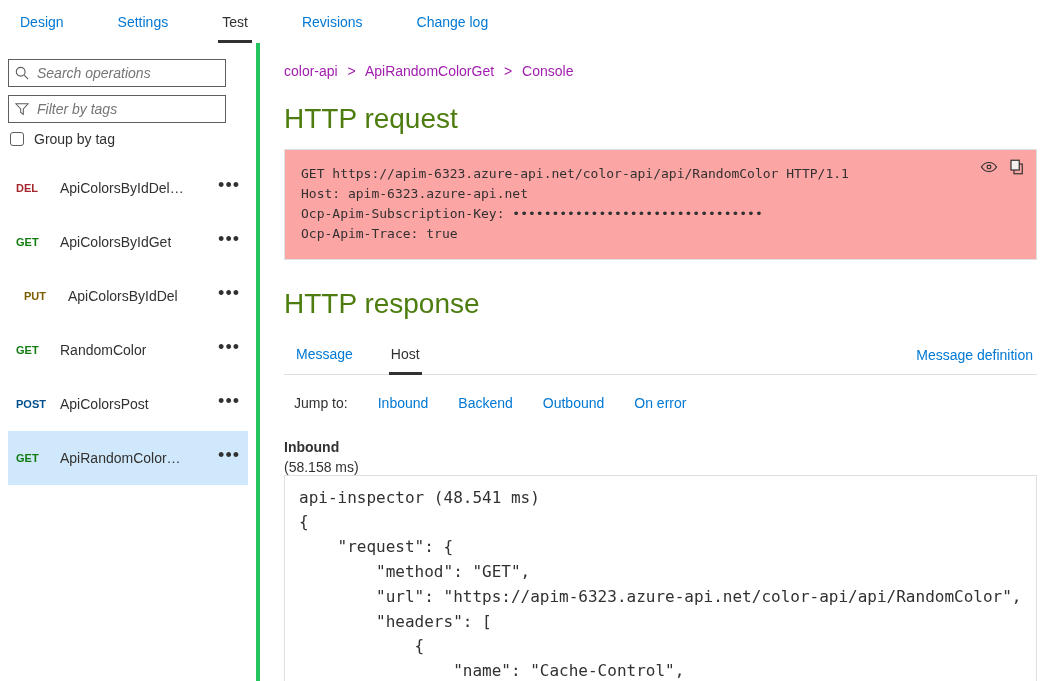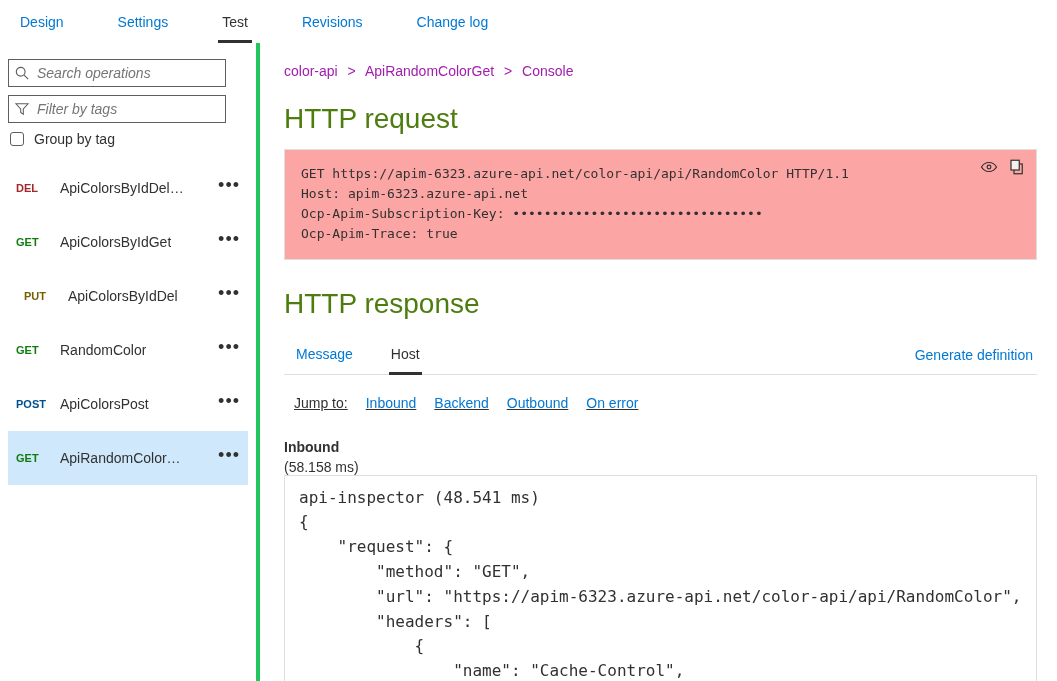--- a/index.html
+++ b/index.html
@@ -39,21 +39,21 @@
   .codeblock { position: relative; background: #fca5a5; border: 1px solid #e1dfdd; padding: 14px 16px; font-family: Consolas, "Courier New", monospace; font-size: 13px; line-height: 1.55; color: #323130; margin-bottom: 28px; }
   .codeblock pre { margin:0; white-space: pre; }
   .code-actions { position: absolute; top: 8px; right: 10px; display:flex; gap:10px; }
 
   .resp-tabs-row { display:flex; align-items:center; justify-content: space-between; border-bottom: 1px solid #e1dfdd; margin-top: 16px; }
   .resp-tabs { display: flex; gap: 34px; padding-left: 10px; }
   .resp-tab { padding: 10px 2px; color:#0078d4; cursor:pointer; }
   .resp-tab.active { color:#323130; border-bottom: 3px solid #323130; margin-bottom:-1px; }
   .gen-link { color:#0078d4; padding: 10px 4px; cursor:pointer; }
 
-  .jump-row { display:flex; gap: 18px; padding: 20px 0 20px 10px; align-items:center;text-decoration:underline; }
+  .jump-row { display:flex; gap: 30px; padding: 20px 0 20px 10px; align-items:center; }
   .jump-label { color:#323130; }
   .jump-link { color:#0078d4; cursor:pointer; }
 
   .inbound-head { font-weight: 600; margin: 8px 0 4px 0; }
   .inbound-ms { color:#323130; margin-bottom: 0; }
   .tracebox { border:1px solid #e1dfdd; padding: 10px 14px; font-family: Consolas, "Courier New", monospace; font-size: 16px; line-height:1.55; }
   .tracebox pre { margin:0; white-space: pre; }
 
   svg { display:block; }
 </style>
@@ -174,21 +174,21 @@
 Ocp-Apim-Trace: true</pre>
     </div>
 
     <h2 class="section">HTTP response</h2>
 
     <div class="resp-tabs-row">
       <div class="resp-tabs">
         <div class="resp-tab">Message</div>
         <div class="resp-tab active">Host</div>
       </div>
-      <div class="gen-link">Generate definition</div>
+      <div class="gen-link">Message definition</div>
     </div>
 
     <div class="jump-row">
       <span class="jump-label">Jump to:</span>
       <span class="jump-link">Inbound</span>
       <span class="jump-link">Backend</span>
       <span class="jump-link">Outbound</span>
       <span class="jump-link">On error</span>
     </div>
 

